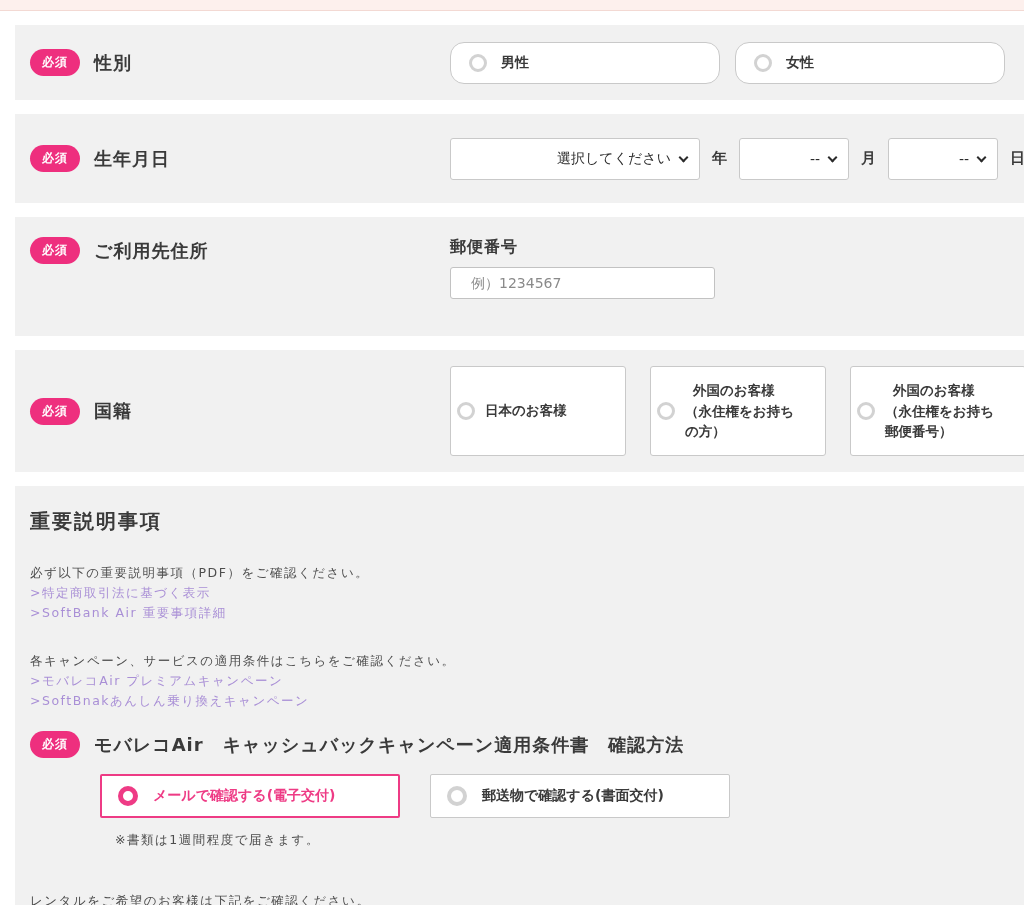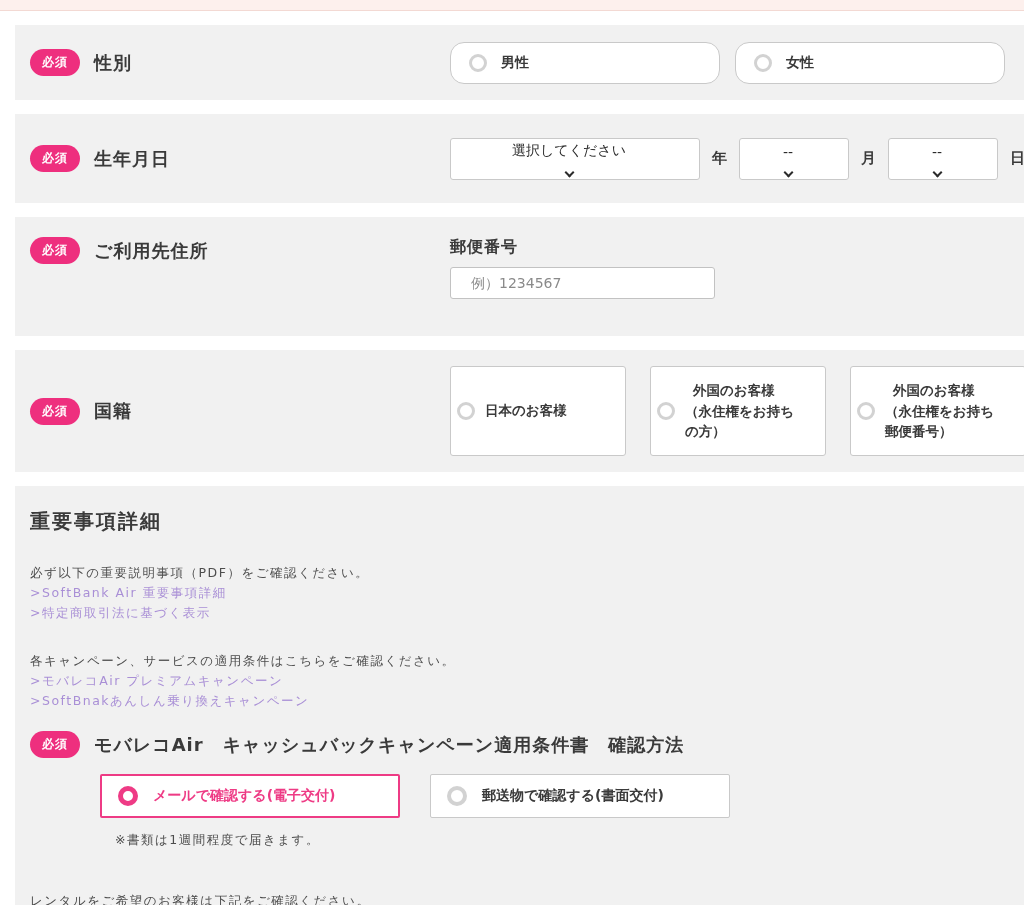--- a/index.html
+++ b/index.html
@@ -85,21 +85,20 @@
     border-radius: 3px;
     height: 42px;
     display: flex;
     align-items: center;
     justify-content: flex-end;
     padding-right: 12px;
     gap: 9px;
     font-size: 14px;
     color: #2b2b2b;
     cursor: pointer;
-    flex-direction: column;
   }
   .select-year { width: 250px; }
   .select-sm   { width: 110px; }
   .chev {
     display: inline-block;
     width: 7px; height: 7px;
     border-right: 2px solid #2b2b2b;
     border-bottom: 2px solid #2b2b2b;
     transform: rotate(45deg);
     margin-bottom: 3px;
@@ -284,25 +283,25 @@
         <span class="nat-lines">
           <span class="nat-line1">外国のお客様</span><br>
           <span>（永住権をお持ち</span><br>
           <span>郵便番号）</span>
         </span>
       </div>
     </div>
   </section>
 
   <section class="important">
-    <h2>重要事項詳細</h2>
+    <h2>重要説明事項</h2>
 
     <p class="para para-gap">必ず以下の重要説明事項（PDF）をご確認ください。</p>
+    <a class="link">&gt;特定商取引法に基づく表示</a>
     <a class="link">&gt;SoftBank Air 重要事項詳細</a>
-    <a class="link">&gt;特定商取引法に基づく表示</a>
 
     <p class="para para-gap">各キャンペーン、サービスの適用条件はこちらをご確認ください。</p>
     <a class="link">&gt;モバレコAir プレミアムキャンペーン</a>
     <a class="link">&gt;SoftBnakあんしん乗り換えキャンペーン</a>
 
     <div class="sub-heading-row">
       <span class="badge">必須</span>
       <h3>モバレコAir　キャッシュバックキャンペーン適用条件書　確認方法</h3>
     </div>
 

